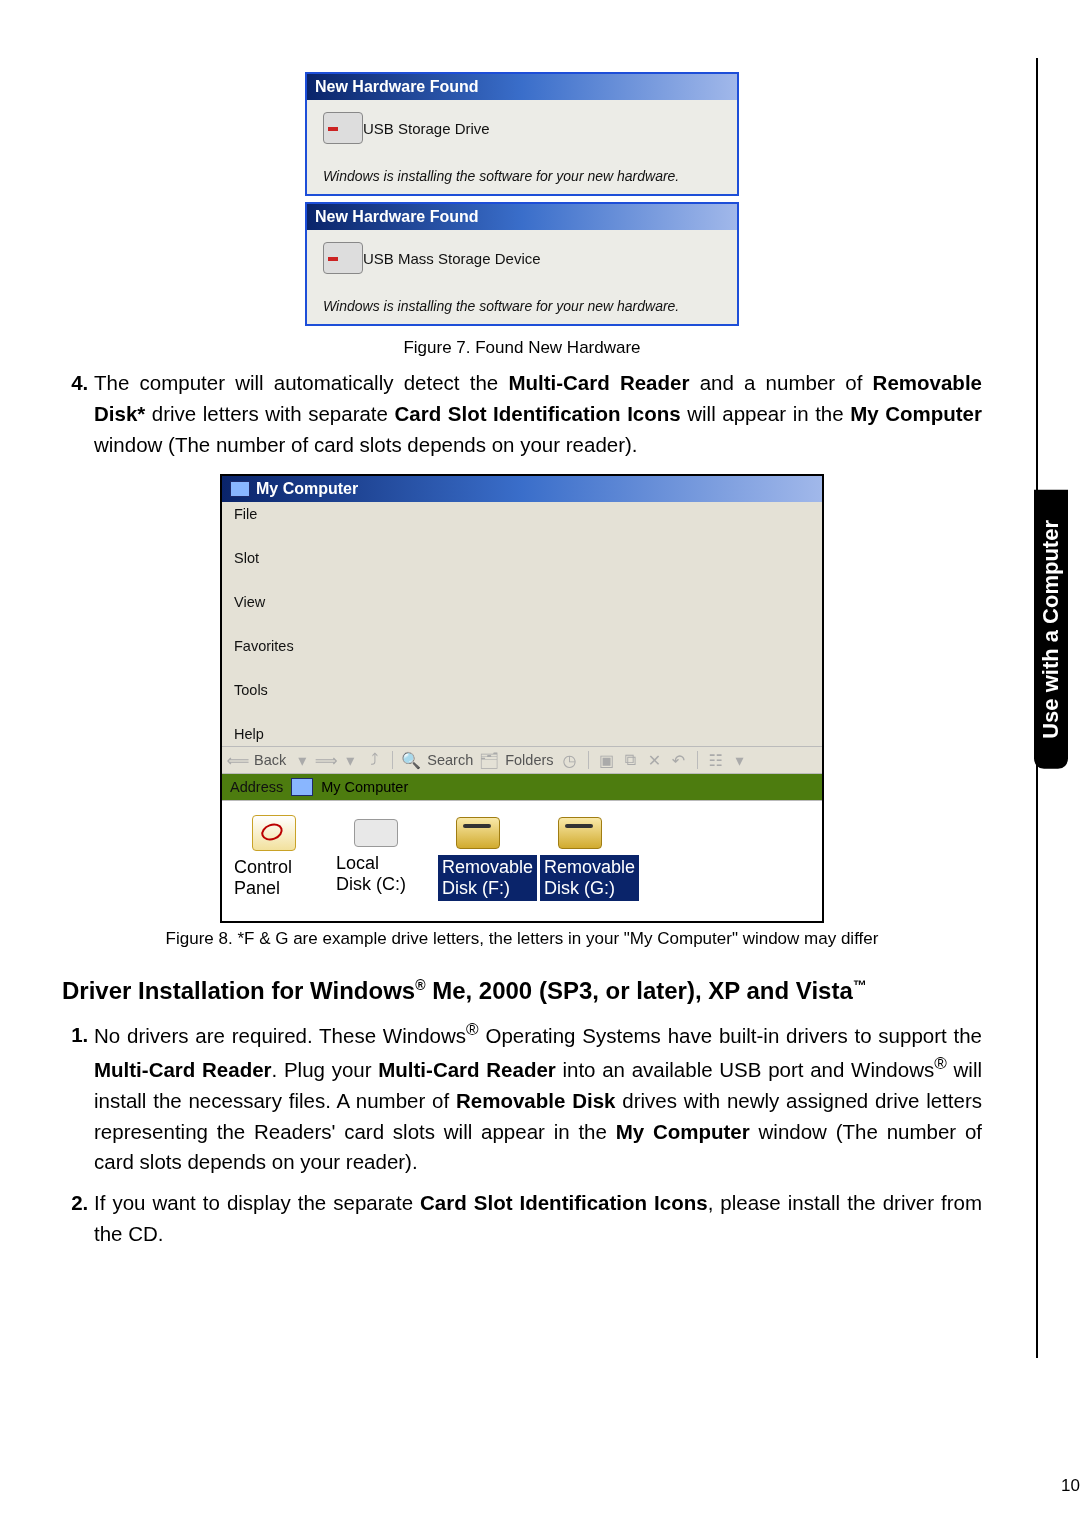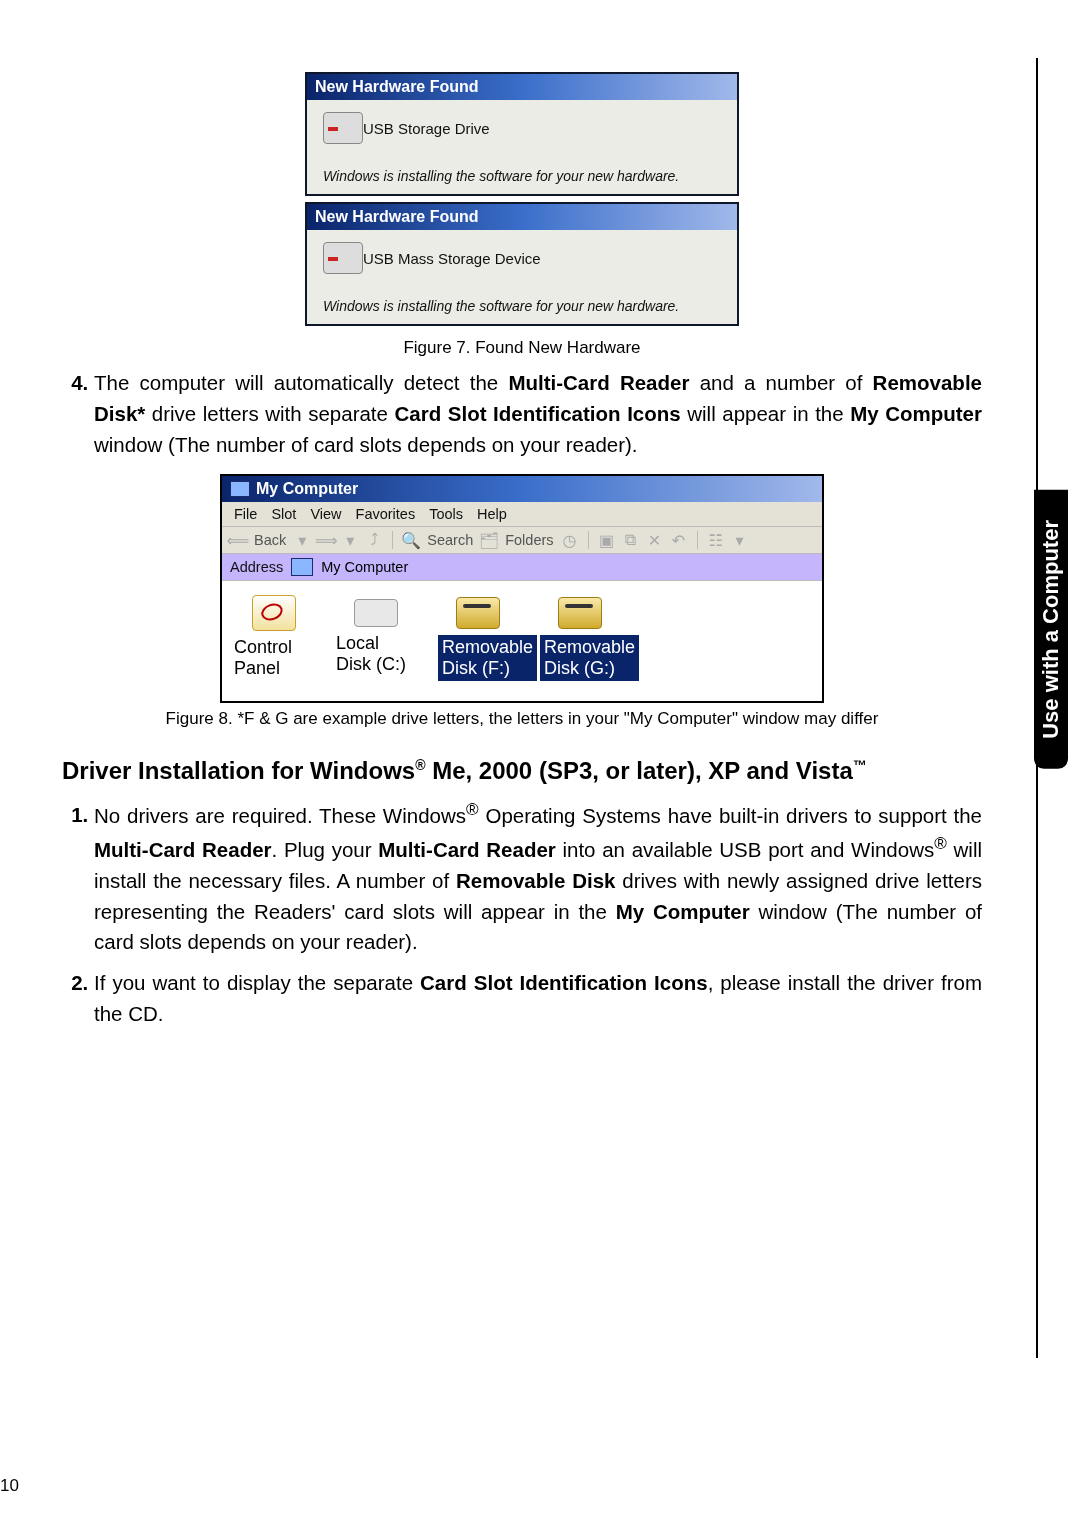--- a/index.html
+++ b/index.html
@@ -56,21 +56,21 @@
   }
   .bold { font-weight: bold; }
   .figure-wrap {
     display: flex;
     flex-direction: column;
     align-items: center;
     margin: 14px auto 10px auto;
   }
   .dlgbox {
     width: 430px;
-    border: 2px solid #0f172a;
+    border: 2px solid #1d4ed8;
     background: #ecece7;
     margin-bottom: 6px;
   }
   .dlgtitle {
     background: linear-gradient(to right, #0a246a 0%, #3a6eca 50%, #a1b8ea 100%);
     color: #fff;
     font-weight: bold;
     font-size: 16px;
     padding: 4px 8px;
   }
@@ -134,24 +134,25 @@
   }
   .mctitle-icon {
     width: 18px;
     height: 14px;
     background: #89b6ff;
     border: 1px solid #1d2a6b;
     display: inline-block;
   }
   .menubar {
     display: flex;
-    gap: 14px;
+    gap: 28px;
     padding: 4px 12px;
     border-bottom: 1px solid #bbb;
     color: #111;
+    flex-direction: column;
   }
   .toolbar {
     display: flex;
     align-items: center;
     gap: 8px;
     padding: 4px 8px;
     border-bottom: 1px solid #bbb;
     color: #555;
   }
   .tb-sep {
@@ -168,21 +169,21 @@
     justify-content: center;
     color: #aaa;
     font-size: 16px;
   }
   .addressbar {
     display: flex;
     align-items: center;
     gap: 8px;
     padding: 4px 8px;
     border-bottom: 1px solid #bbb;
-    background: #c4b5fd;
+    background: #4d7c0f;
   }
   .addressbar .label {
     color: #111;
   }
   .addr-icon {
     width: 20px;
     height: 16px;
     background: #89b6ff;
     border: 1px solid #1d2a6b;
     display: inline-block;
@@ -253,21 +254,21 @@
   h2.section {
     font-size: 24px;
     font-weight: bold;
     margin: 28px 0 12px 0;
   }
   h2.section sup {
     font-size: 14px;
   }
 
   .pagenum {
-    text-align: left;
+    text-align: right;
     font-size: 17px;
     position: absolute;
     bottom: 32px;
     left: 0;
     right: 0;
   }
 </style>
 </head>
 <body>
 

